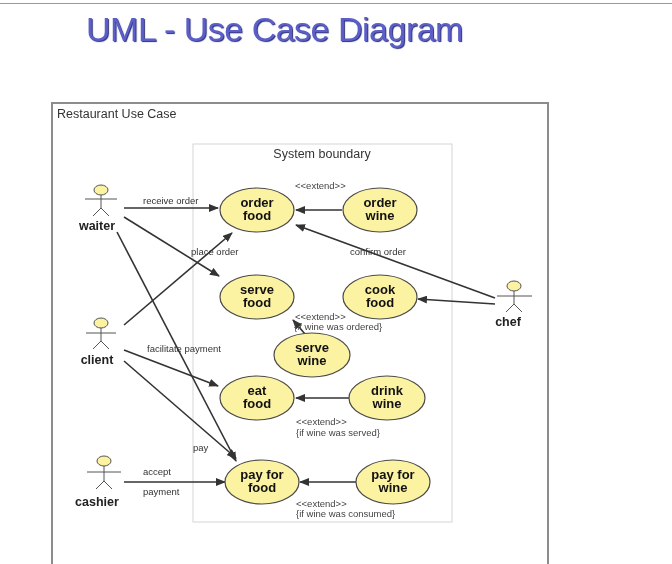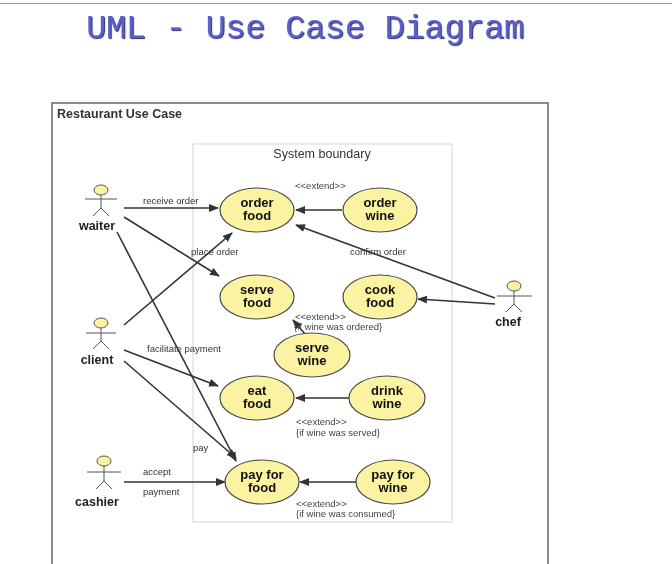--- a/index.html
+++ b/index.html
@@ -1,21 +1,21 @@
 <!DOCTYPE html>
 <html><head>
 <meta charset="utf-8">
 <style>
   html, body { margin:0; padding:0; background:#ffffff; }
   body { width:672px; height:564px; position:relative; overflow:hidden; font-family:"Liberation Sans", sans-serif; }
   .topline { position:absolute; left:0; top:0; width:672px; height:3px; border-bottom:1px solid #9a9a9a; background:#fff; }
   .title { position:absolute; left:86px; top:10px; font-size:34px; color:#5b5fc7; letter-spacing:-0.5px;
-           text-shadow: 1px 1px 1px #2a2d7a; font-family:Liberation Mono, monospace; }
+           text-shadow: 1px 1px 1px #2a2d7a; font-family:Liberation Sans, sans-serif; }
   .frame { position:absolute; left:51px; top:102px; width:498px; height:470px; border:2px solid #8c8c8c; border-bottom:none; box-sizing:border-box; }
-  .frame-label { position:absolute; left:57px; top:107px; font-size:12.5px; color:#333;font-weight:bold; }
+  .frame-label { position:absolute; left:57px; top:107px; font-size:12.5px; color:#333; }
   svg { position:absolute; left:0; top:0; }
   .uc-text { font-family:"Liberation Sans", sans-serif; font-weight:bold; font-size:13px; fill:#111; text-anchor:middle; }
   .lbl { font-family:"Liberation Sans", sans-serif; font-size:9.5px; fill:#333; }
   .ext { font-family:"Liberation Sans", sans-serif; font-size:9.5px; fill:#444; }
   .actor-name { font-family:"Liberation Sans", sans-serif; font-weight:bold; font-size:12.5px; fill:#222; text-anchor:middle; }
   .boundary-title { font-family:"Liberation Sans", sans-serif; font-size:12.5px; fill:#333; text-anchor:middle; }
 </style>
 </head>
 <body>
 

